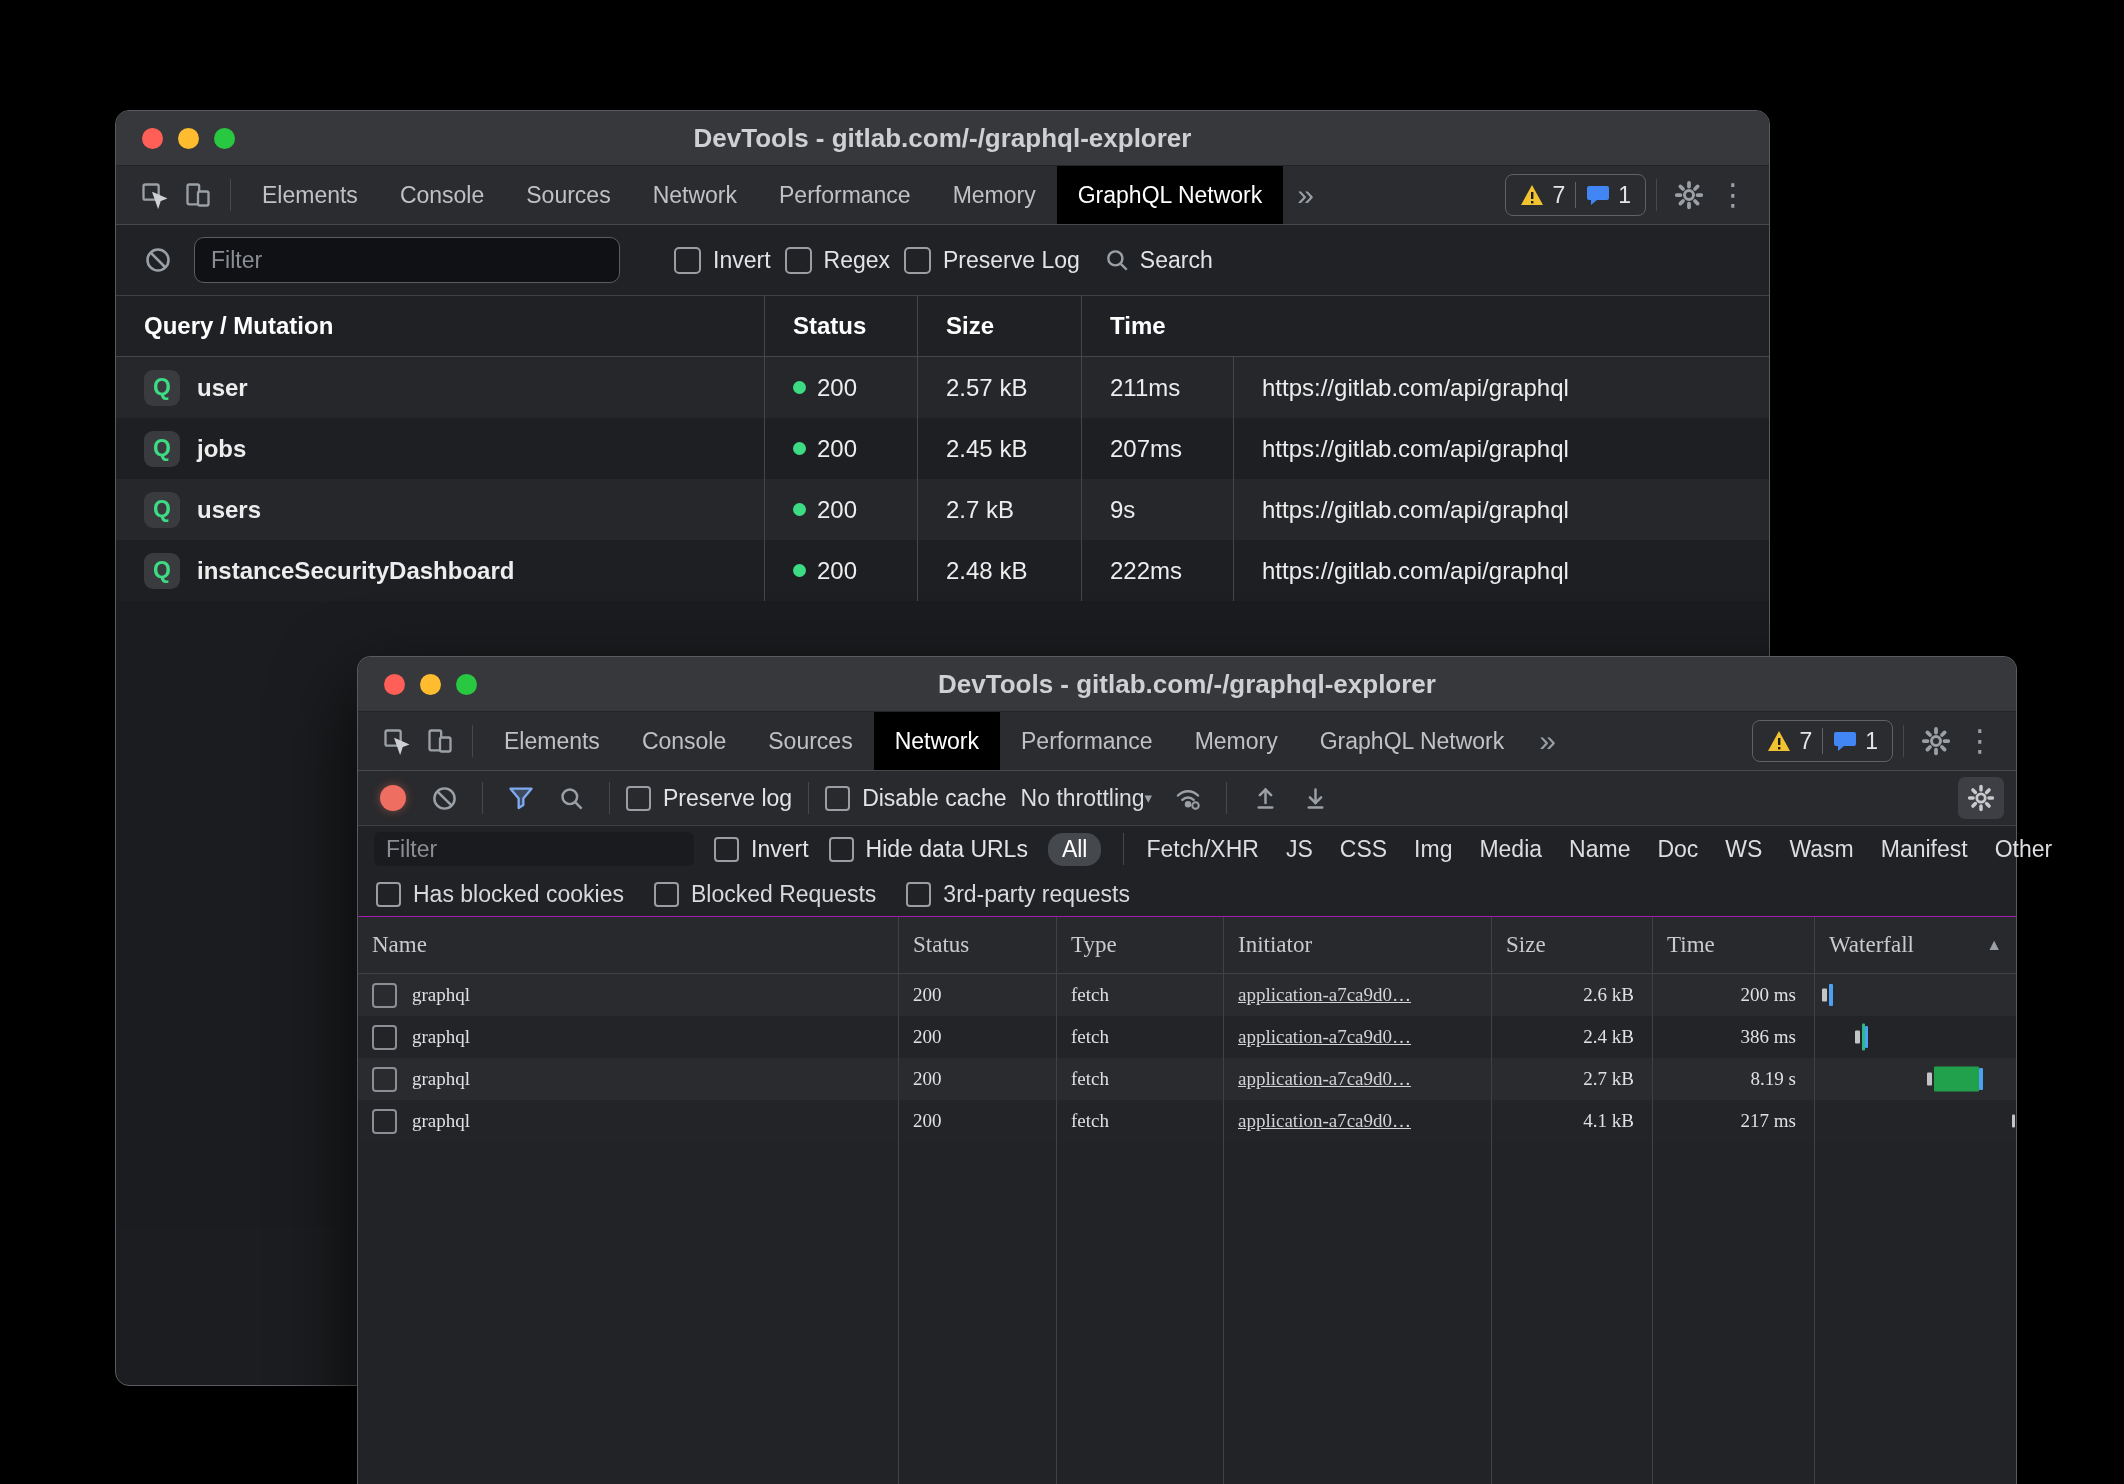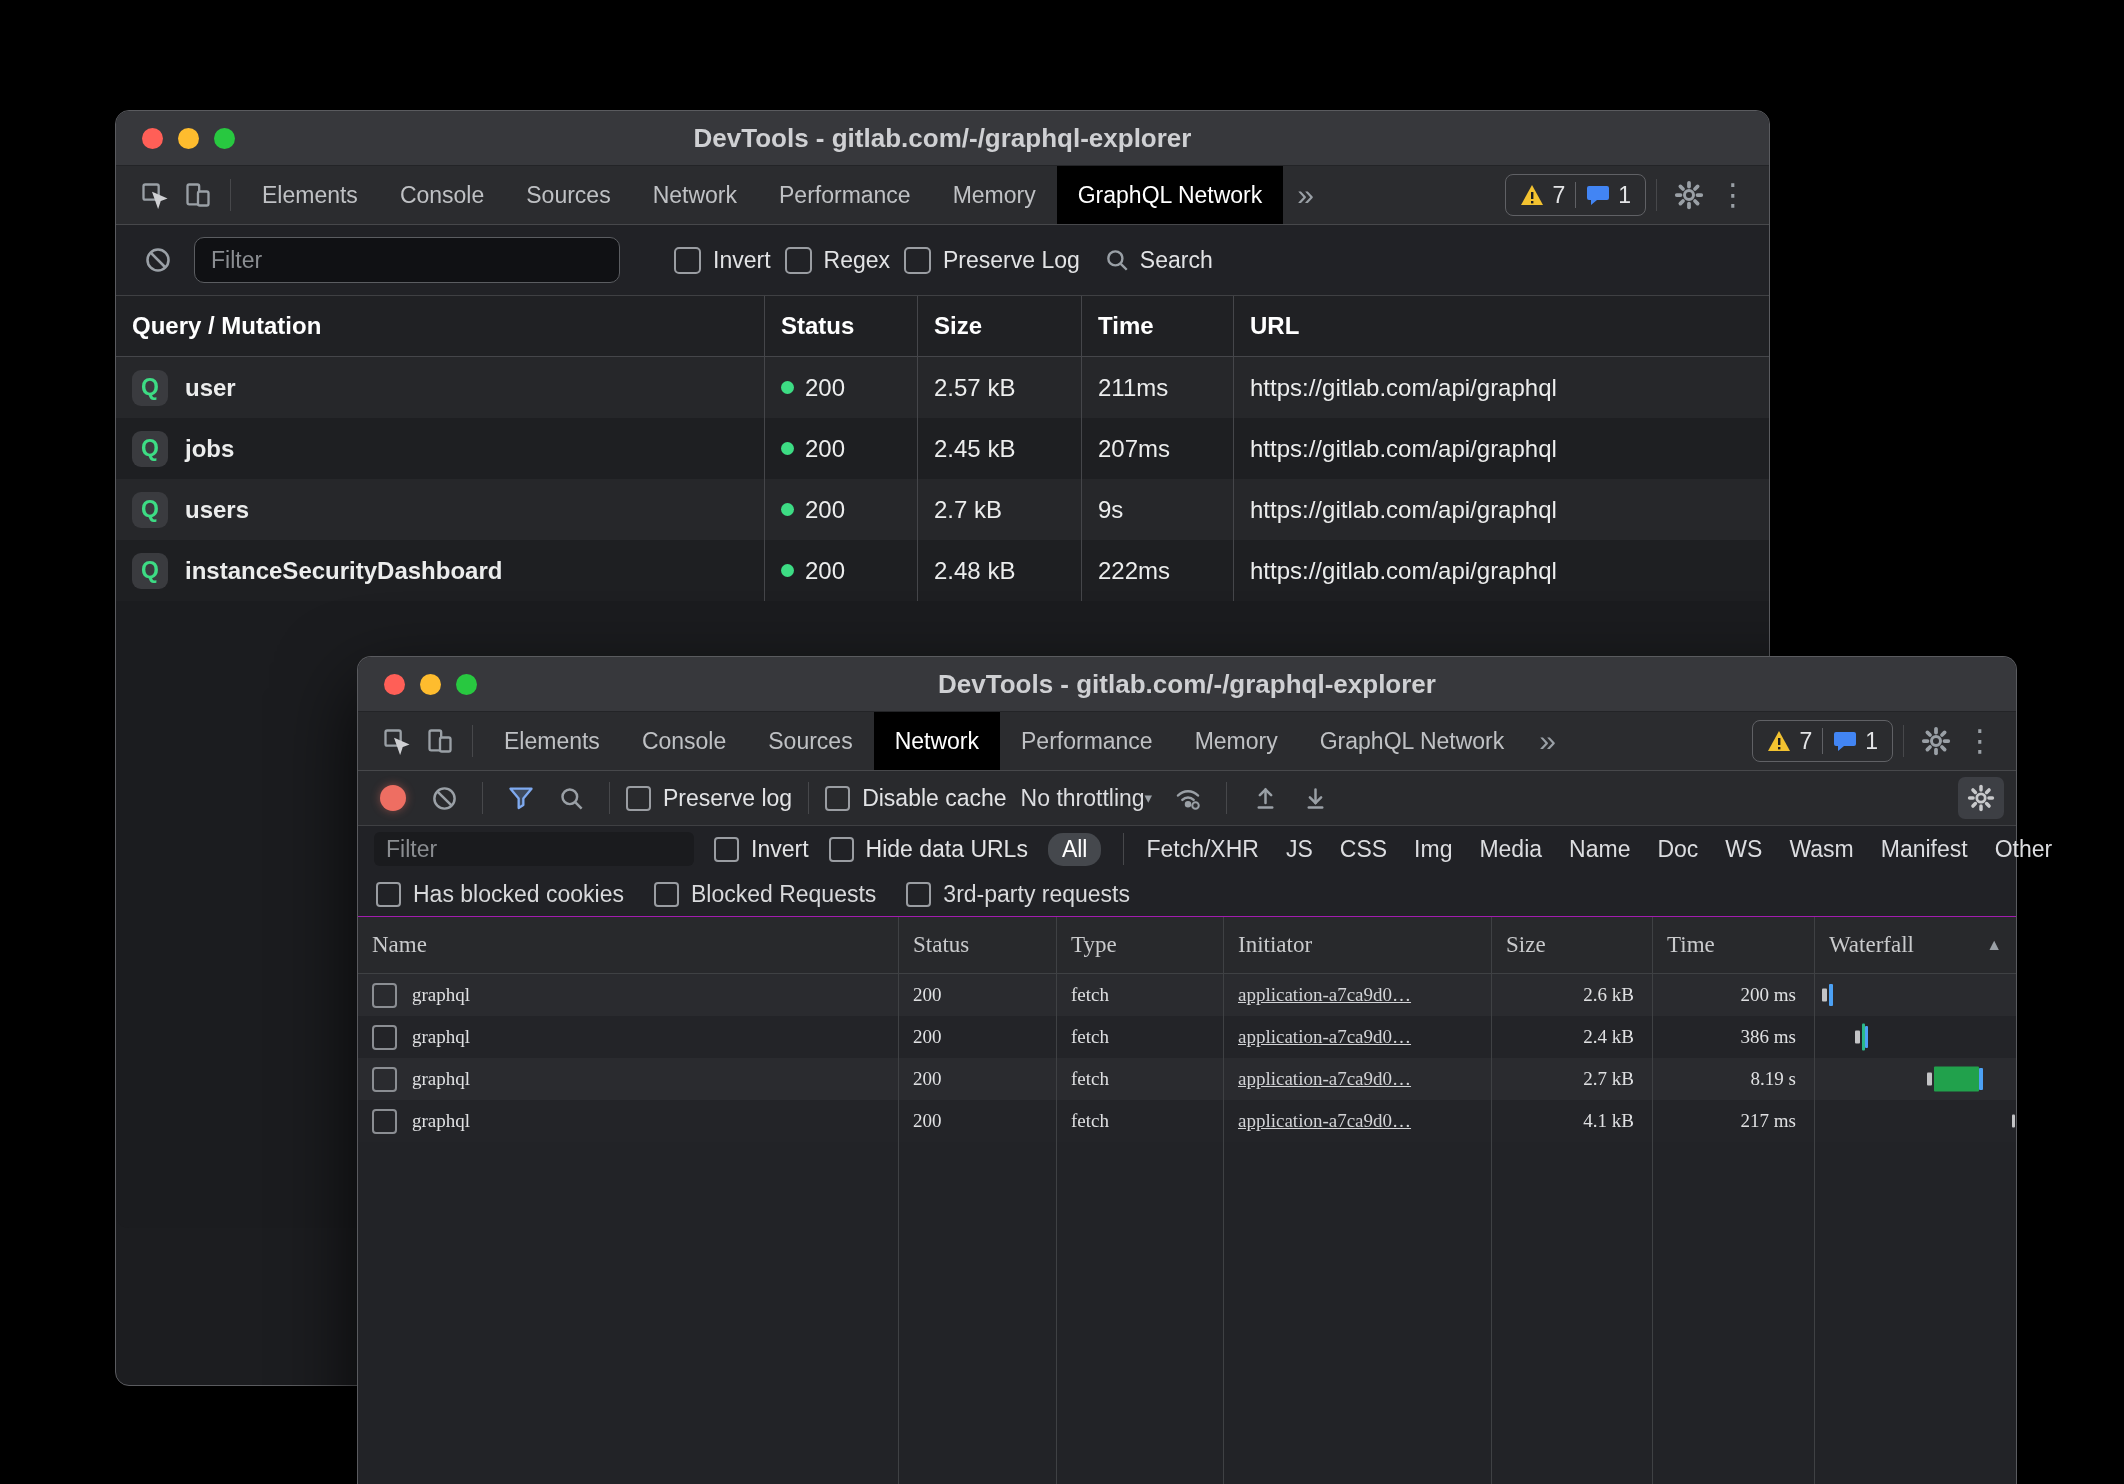--- a/index.html
+++ b/index.html
@@ -50,21 +50,21 @@
   .cb{display:flex;align-items:center;gap:12px;font-size:23px;color:#e2e3e5;
       white-space:nowrap;}
   .cbbox{width:23px;height:23px;border:2px solid #9a9da2;border-radius:5px;
          background:transparent;flex:none;}
   .searchlbl{display:flex;align-items:center;gap:10px;font-size:23px;
              color:#e2e3e5;margin-left:10px;}
   .gql-grid{display:grid;grid-template-columns:648px 153px 164px 152px 1fr;}
   .gql-header{height:60px;background:#202124;border-bottom:1px solid #45464a;
               font-weight:bold;font-size:24px;color:#fff;}
   .gql-header>div,.gql-row>div{display:flex;align-items:center;
-              padding-left:16px;overflow:hidden;white-space:nowrap;}
+              padding-left:28px;overflow:hidden;white-space:nowrap;}
   .gql-header>div+div,.gql-row>div+div{border-left:1px solid #45464a;}
   .gql-row{height:61px;font-size:24px;color:#eceded;}
   .gql-row.odd{background:#26272a;}
   .gql-row.even{background:#1e1f22;}
   .gql-row .name{font-weight:600;}
   .qbadge{width:36px;height:36px;border-radius:9px;background:#3a3b3f;
           color:#3ddc84;font-weight:bold;font-size:23px;display:inline-flex;
           align-items:center;justify-content:center;margin-right:17px;flex:none;}
   .dot{width:13px;height:13px;border-radius:50%;background:#3ddc84;
        display:inline-block;margin-right:11px;flex:none;}
@@ -217,21 +217,20 @@
       </svg>
       <span>Search</span>
     </span>
   </div>
 
   <div class="gql-grid gql-header">
     <div>Query / Mutation</div>
     <div>Status</div>
     <div>Size</div>
     <div>Time</div>
-    <div>URL</div>
   </div>
 
   <div class="gql-grid gql-row odd">
     <div>
         <span class="qbadge">Q</span>
          <span class="name">user</span>
       </div>
     <div>
         <span class="dot"></span>
          <span>200</span>

